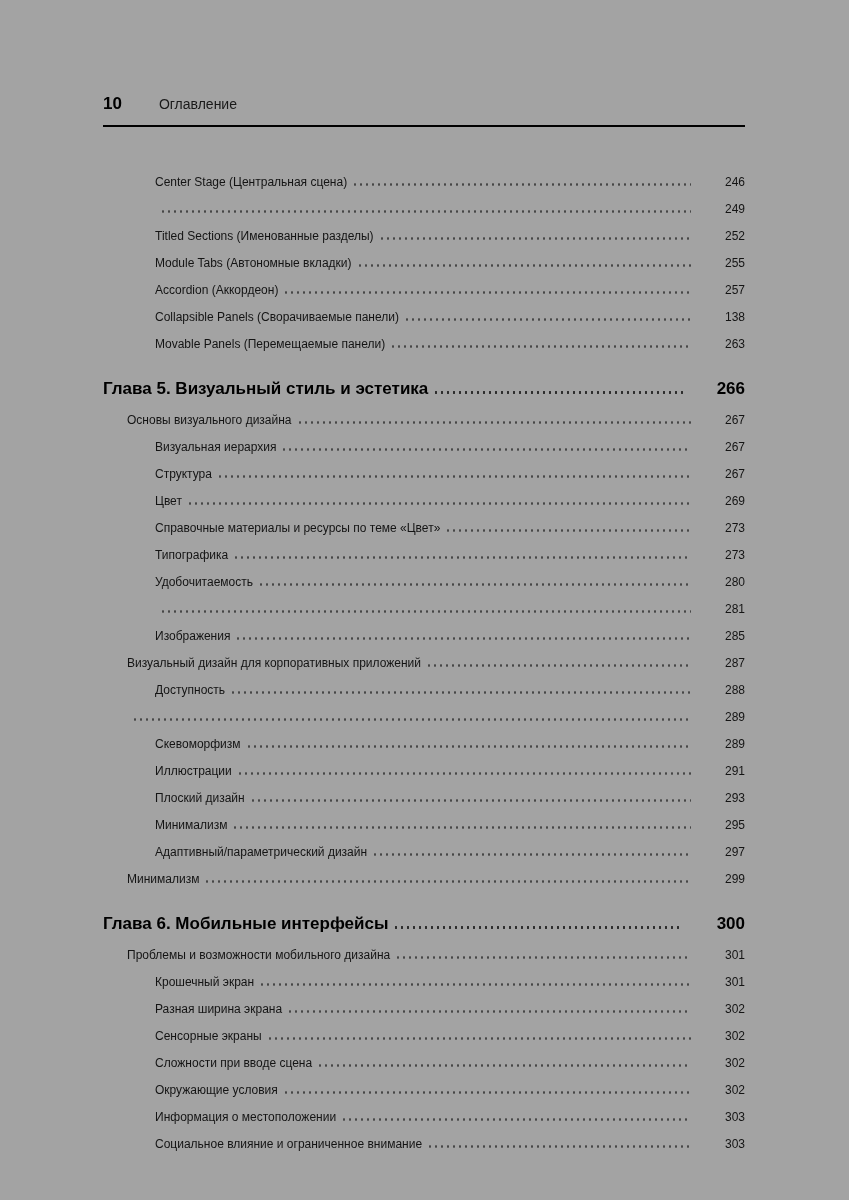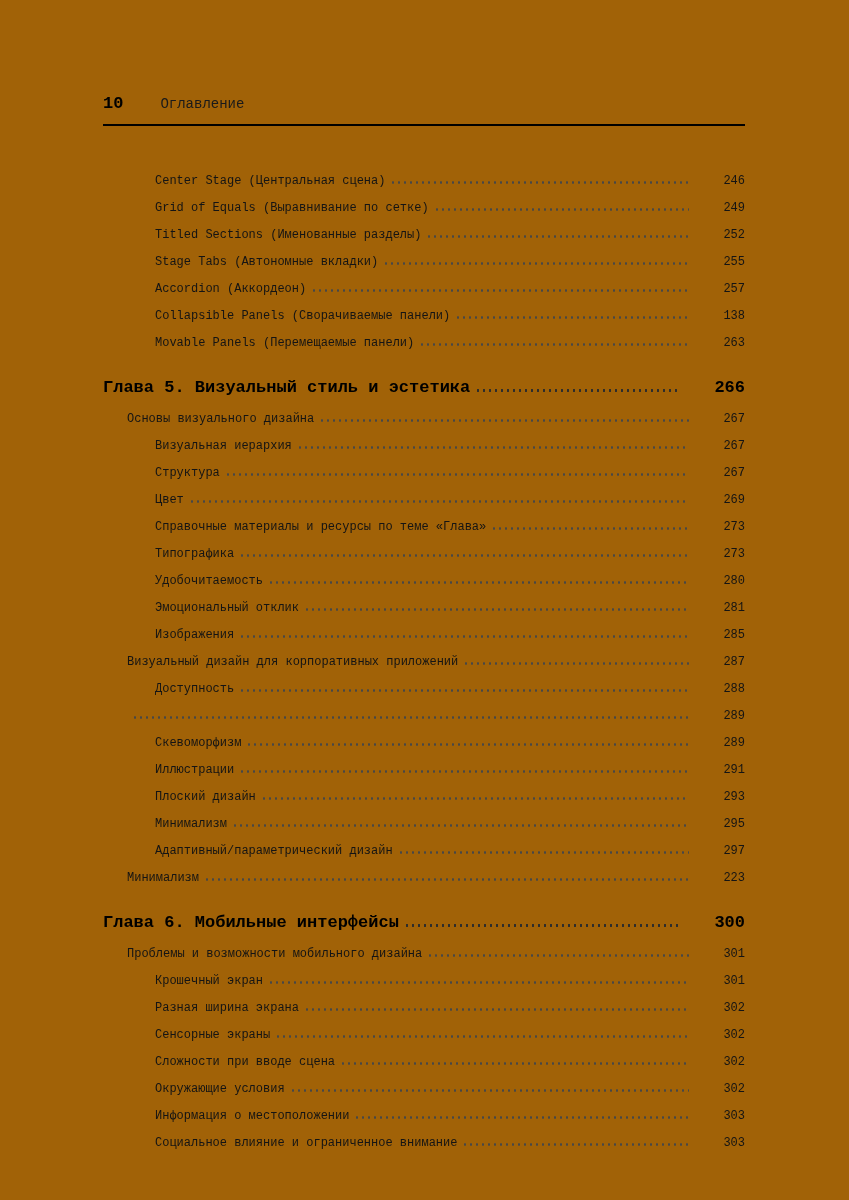--- a/index.html
+++ b/index.html
@@ -2,22 +2,22 @@
 <html><head>
 <meta charset="utf-8">
 <style>
   * { margin: 0; padding: 0; box-sizing: border-box; }
   html, body { background: #ffffff; }
   .page {
     position: relative;
     width: 849px;
     height: 1200px;
     margin: 0 auto;
-    background: #a16207;
-    font-family: Liberation Mono, monospace;
+    background: #a3a3a3;
+    font-family: Liberation Sans, sans-serif;
     color: #111111;
     padding: 64px 104px 0 103px;
     overflow: hidden;
   }
   .page-header {
     display: flex;
     align-items: baseline;
   }
   .folio {
     font-size: 17px;
@@ -85,33 +85,32 @@
   <hr class="header-rule">
 
   <main class="toc">
   <div class="toc-row level-sub">
     <span class="title">Center Stage (Центральная сцена)</span>
     <span class="leader"></span>
     <span class="pagenum">246</span>
   </div>
 
   <div class="toc-row level-sub">
-    <span class="title">Grid of Equals (Выравнивание по сетке)</span>
     <span class="leader"></span>
     <span class="pagenum">249</span>
   </div>
 
   <div class="toc-row level-sub">
     <span class="title">Titled Sections (Именованные разделы)</span>
     <span class="leader"></span>
     <span class="pagenum">252</span>
   </div>
 
   <div class="toc-row level-sub">
-    <span class="title">Stage Tabs (Автономные вкладки)</span>
+    <span class="title">Module Tabs (Автономные вкладки)</span>
     <span class="leader"></span>
     <span class="pagenum">255</span>
   </div>
 
   <div class="toc-row level-sub">
     <span class="title">Accordion (Аккордеон)</span>
     <span class="leader"></span>
     <span class="pagenum">257</span>
   </div>
 
@@ -151,39 +150,38 @@
     <span class="pagenum">267</span>
   </div>
 
   <div class="toc-row level-sub">
     <span class="title">Цвет</span>
     <span class="leader"></span>
     <span class="pagenum">269</span>
   </div>
 
   <div class="toc-row level-sub">
-    <span class="title">Справочные материалы и ресурсы по теме «Глава»</span>
+    <span class="title">Справочные материалы и ресурсы по теме «Цвет»</span>
     <span class="leader"></span>
     <span class="pagenum">273</span>
   </div>
 
   <div class="toc-row level-sub">
     <span class="title">Типографика</span>
     <span class="leader"></span>
     <span class="pagenum">273</span>
   </div>
 
   <div class="toc-row level-sub">
     <span class="title">Удобочитаемость</span>
     <span class="leader"></span>
     <span class="pagenum">280</span>
   </div>
 
   <div class="toc-row level-sub">
-    <span class="title">Эмоциональный отклик</span>
     <span class="leader"></span>
     <span class="pagenum">281</span>
   </div>
 
   <div class="toc-row level-sub">
     <span class="title">Изображения</span>
     <span class="leader"></span>
     <span class="pagenum">285</span>
   </div>
 
@@ -230,21 +228,21 @@
 
   <div class="toc-row level-sub">
     <span class="title">Адаптивный/параметрический дизайн</span>
     <span class="leader"></span>
     <span class="pagenum">297</span>
   </div>
 
   <div class="toc-row level-section">
     <span class="title">Минимализм</span>
     <span class="leader"></span>
-    <span class="pagenum">223</span>
+    <span class="pagenum">299</span>
   </div>
 
   <div class="toc-row level-chapter">
     <span class="title">Глава 6. Мобильные интерфейсы</span>
     <span class="leader"></span>
     <span class="pagenum">300</span>
   </div>
 
   <div class="toc-row level-section">
     <span class="title">Проблемы и возможности мобильного дизайна</span>

